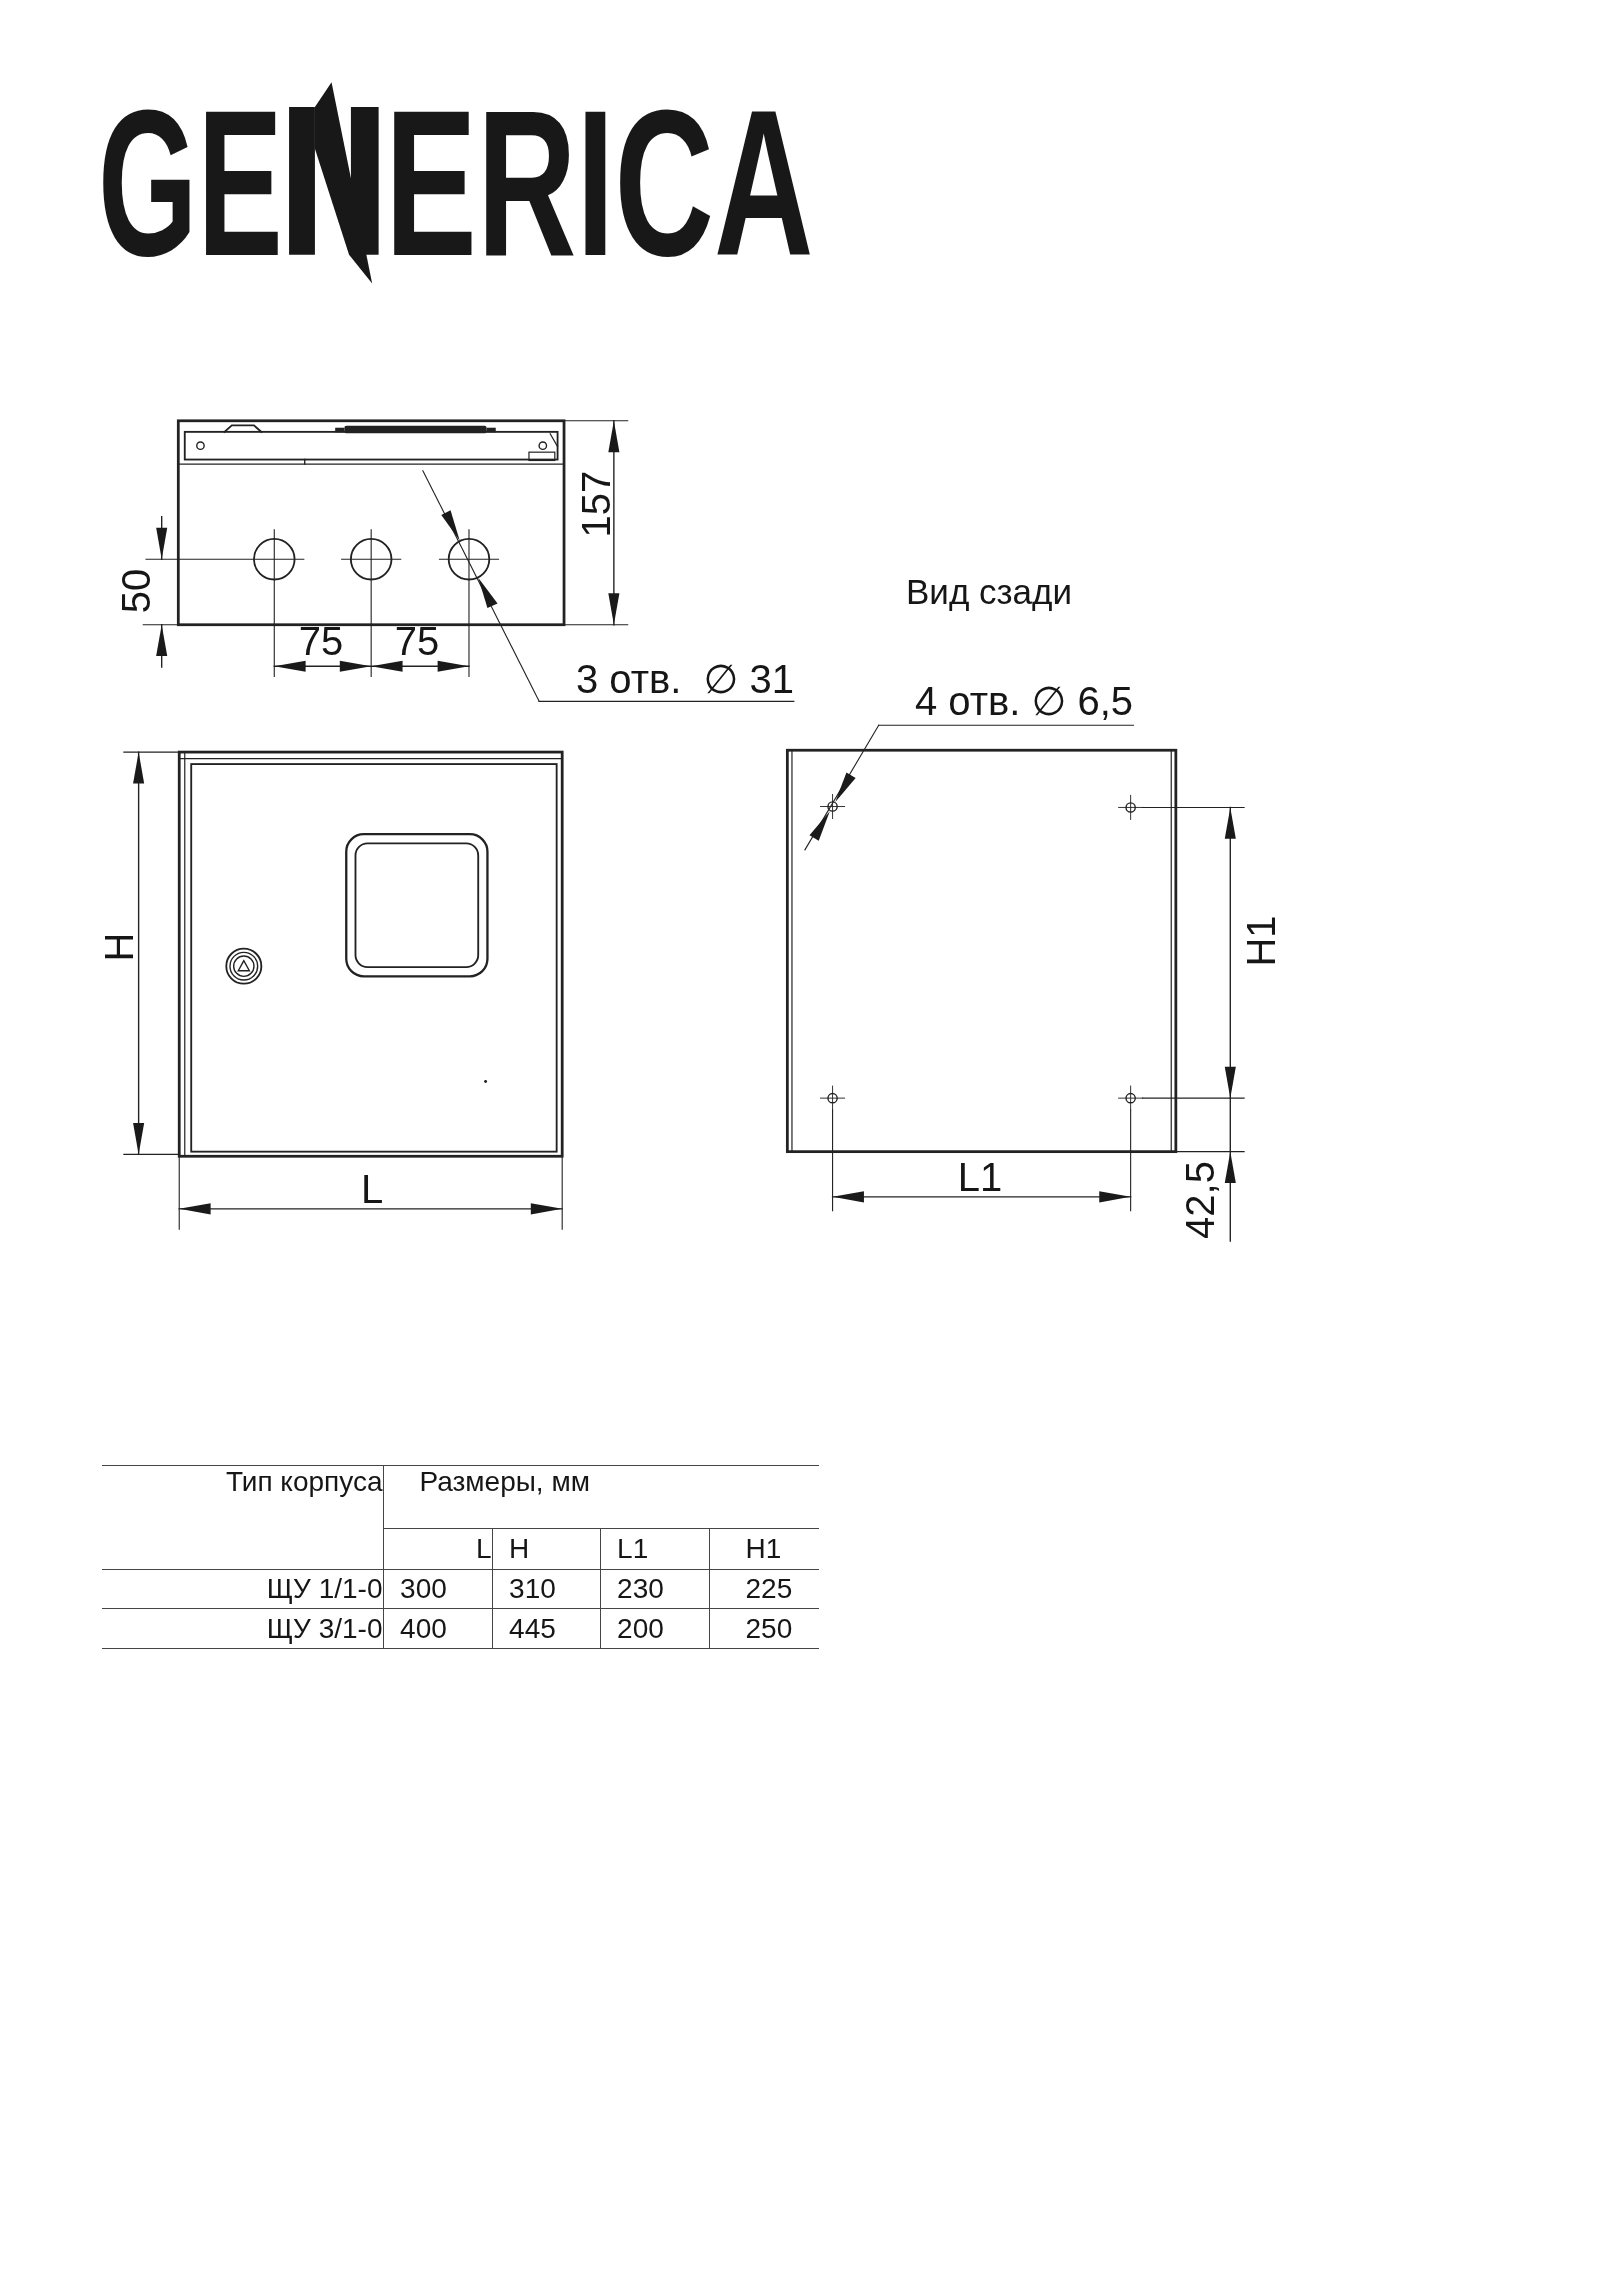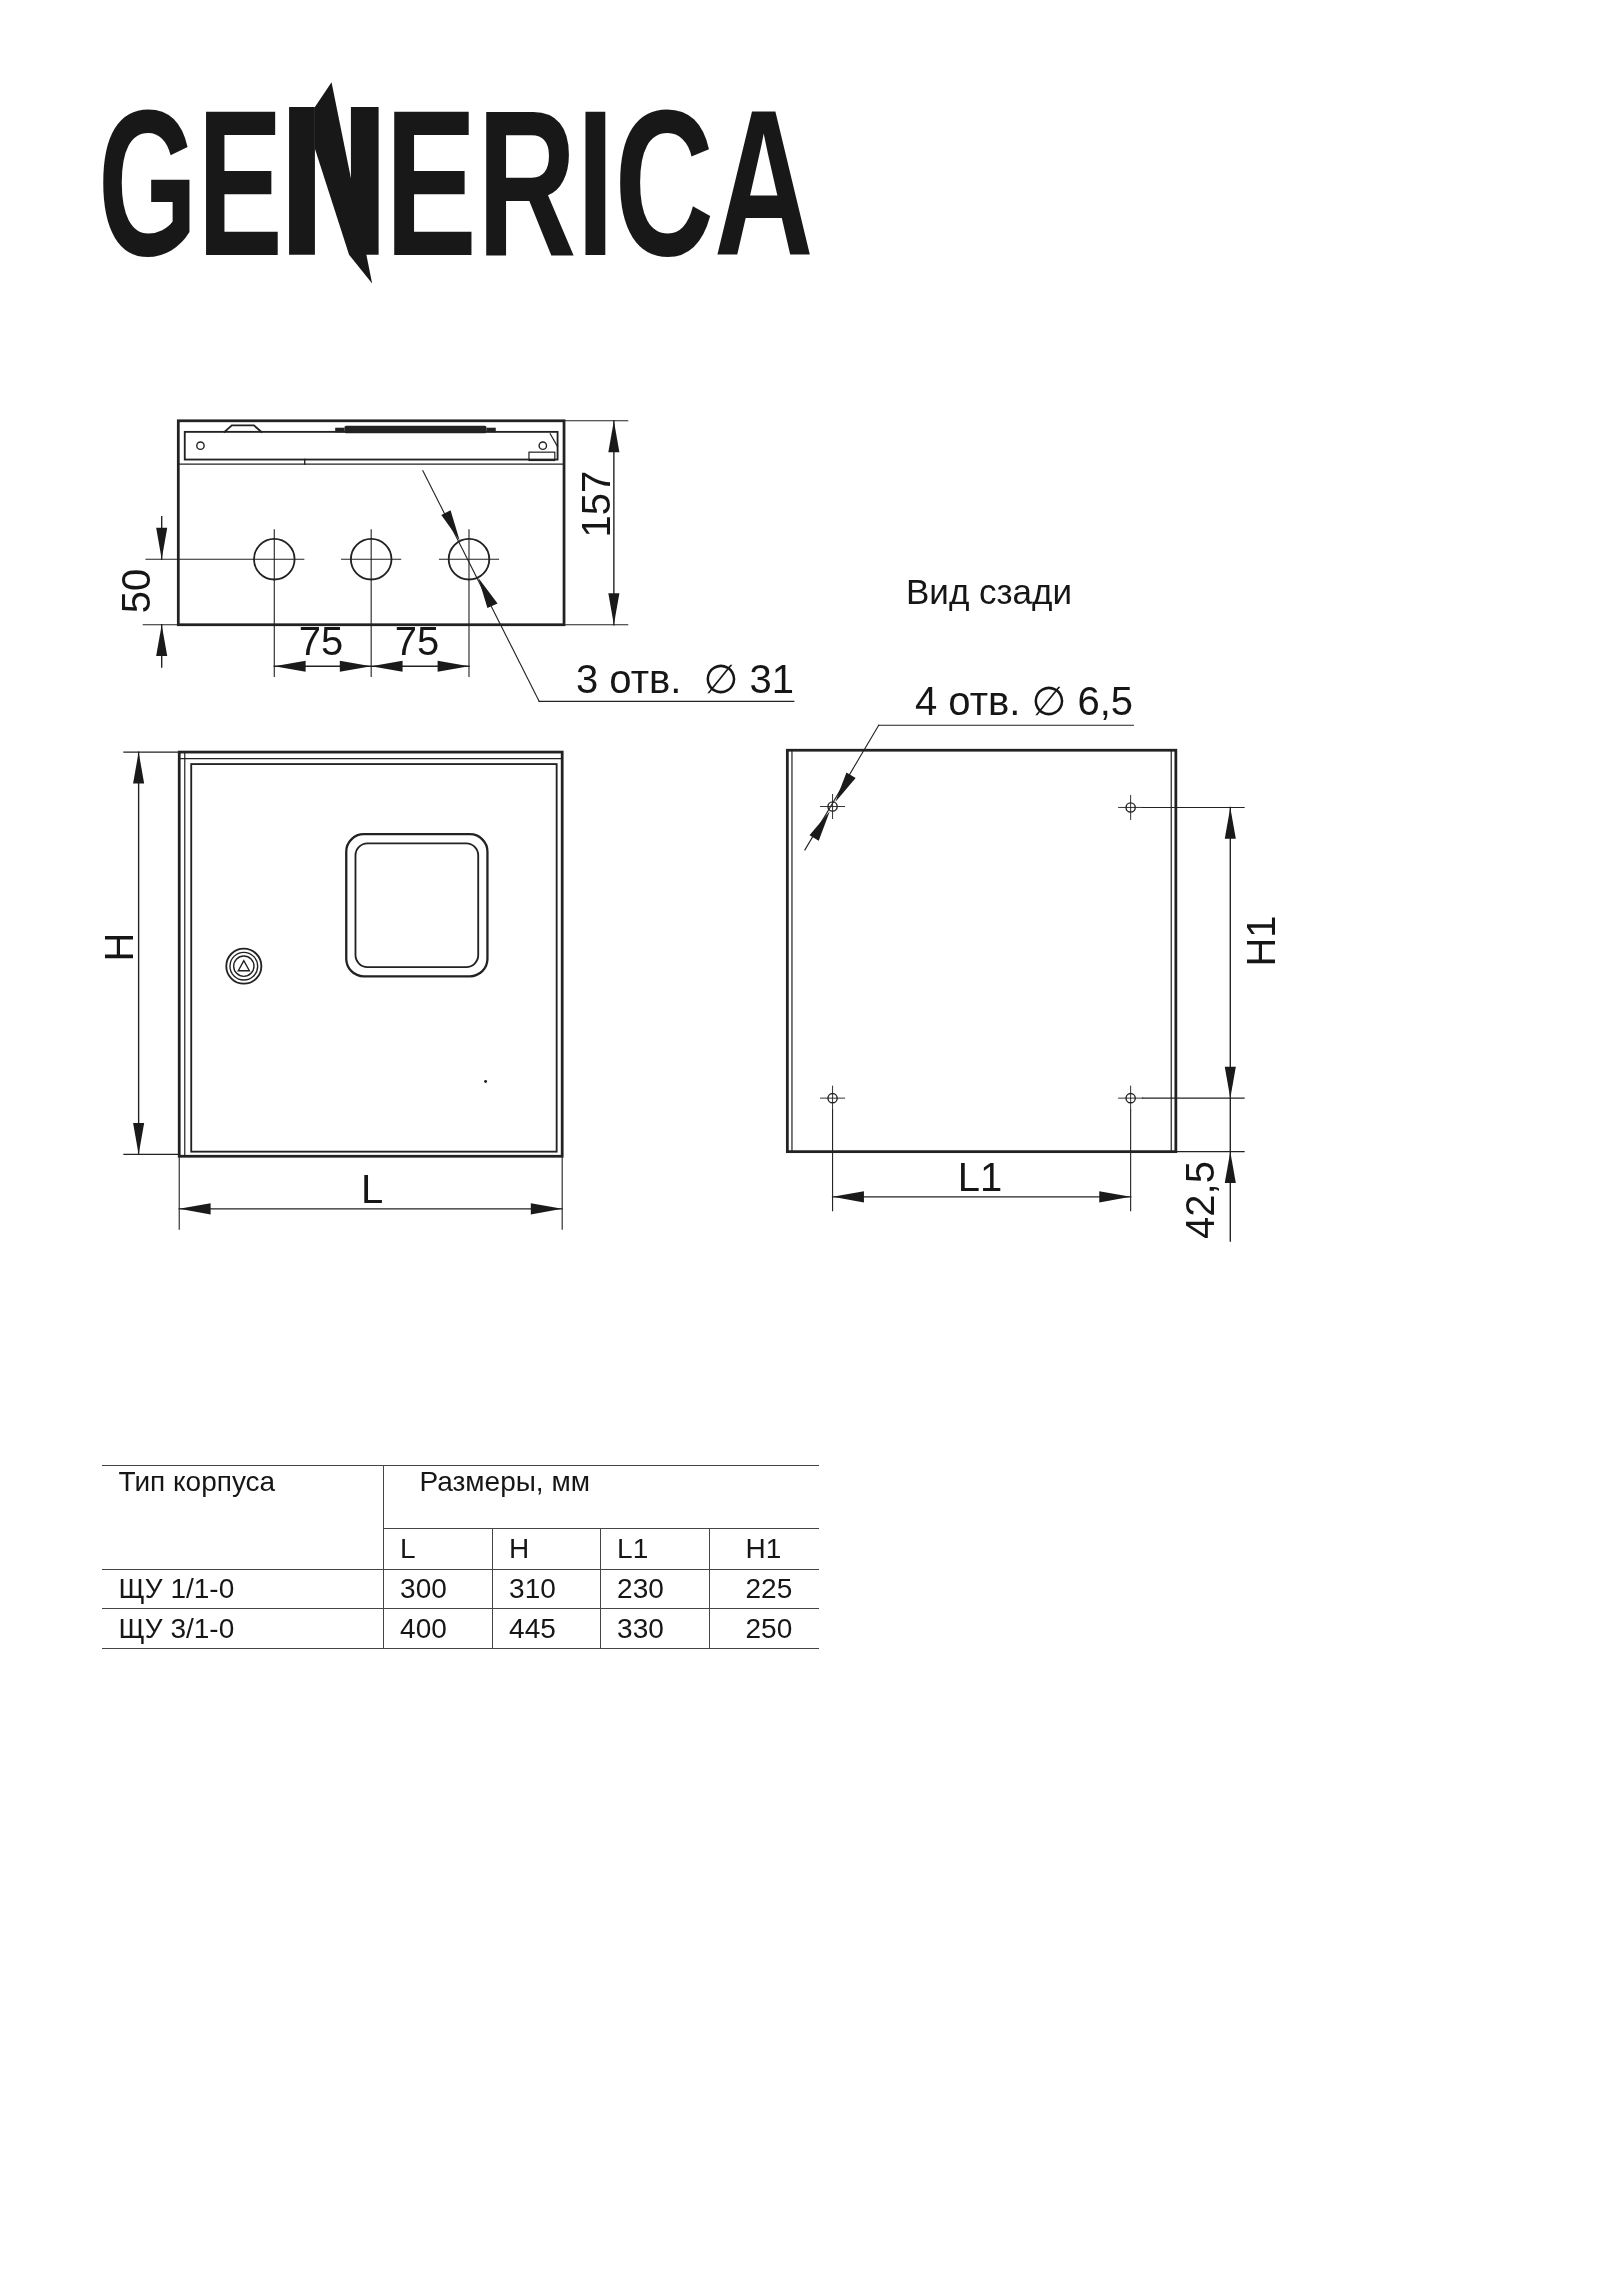--- a/index.html
+++ b/index.html
@@ -18,21 +18,21 @@
   .logo-wrap{position:absolute;left:98px;top:82px;width:720px;height:209px;}
   .caption{position:absolute;left:128px;top:2048px;font-size:37px;color:#161616;white-space:pre;}
   table.spec{
     position:absolute;left:102px;top:1465px;width:717px;
     border-collapse:collapse;table-layout:fixed;
     font-size:28px;color:#161616;
   }
   table.spec td{
     border:1.8px solid #454545;padding:0 0 0 16.6px;overflow:hidden;white-space:pre;
   }
-  table.spec td:first-child{border-left:none;}
+  table.spec td:first-child{border-left:none;text-align:right;}
   table.spec td:last-child{border-right:none;padding-left:36px;}
   td.hdr{vertical-align:top;padding-top:8.3px;}
   td.sub{vertical-align:middle;height:40px;}
   td.dat{vertical-align:middle;}
   tr.r-h1{height:63px;}
   tr.r-h2{height:40px;}
   tr.r-d1{height:39px;}
   tr.r-d2{height:40px;}
 </style>
 </head>
@@ -220,21 +220,21 @@
       <td class="dat">ЩУ 1/1-0</td>
       <td class="dat">300</td>
       <td class="dat">310</td>
       <td class="dat">230</td>
       <td class="dat">225</td>
     </tr>
     <tr class="r-d2">
       <td class="dat">ЩУ 3/1-0</td>
       <td class="dat">400</td>
       <td class="dat">445</td>
-      <td class="dat">330</td>
+      <td class="dat">200</td>
       <td class="dat">250</td>
     </tr>
   </tbody>
     </table>
 
 
 </div>
 
 
 </body></html>

